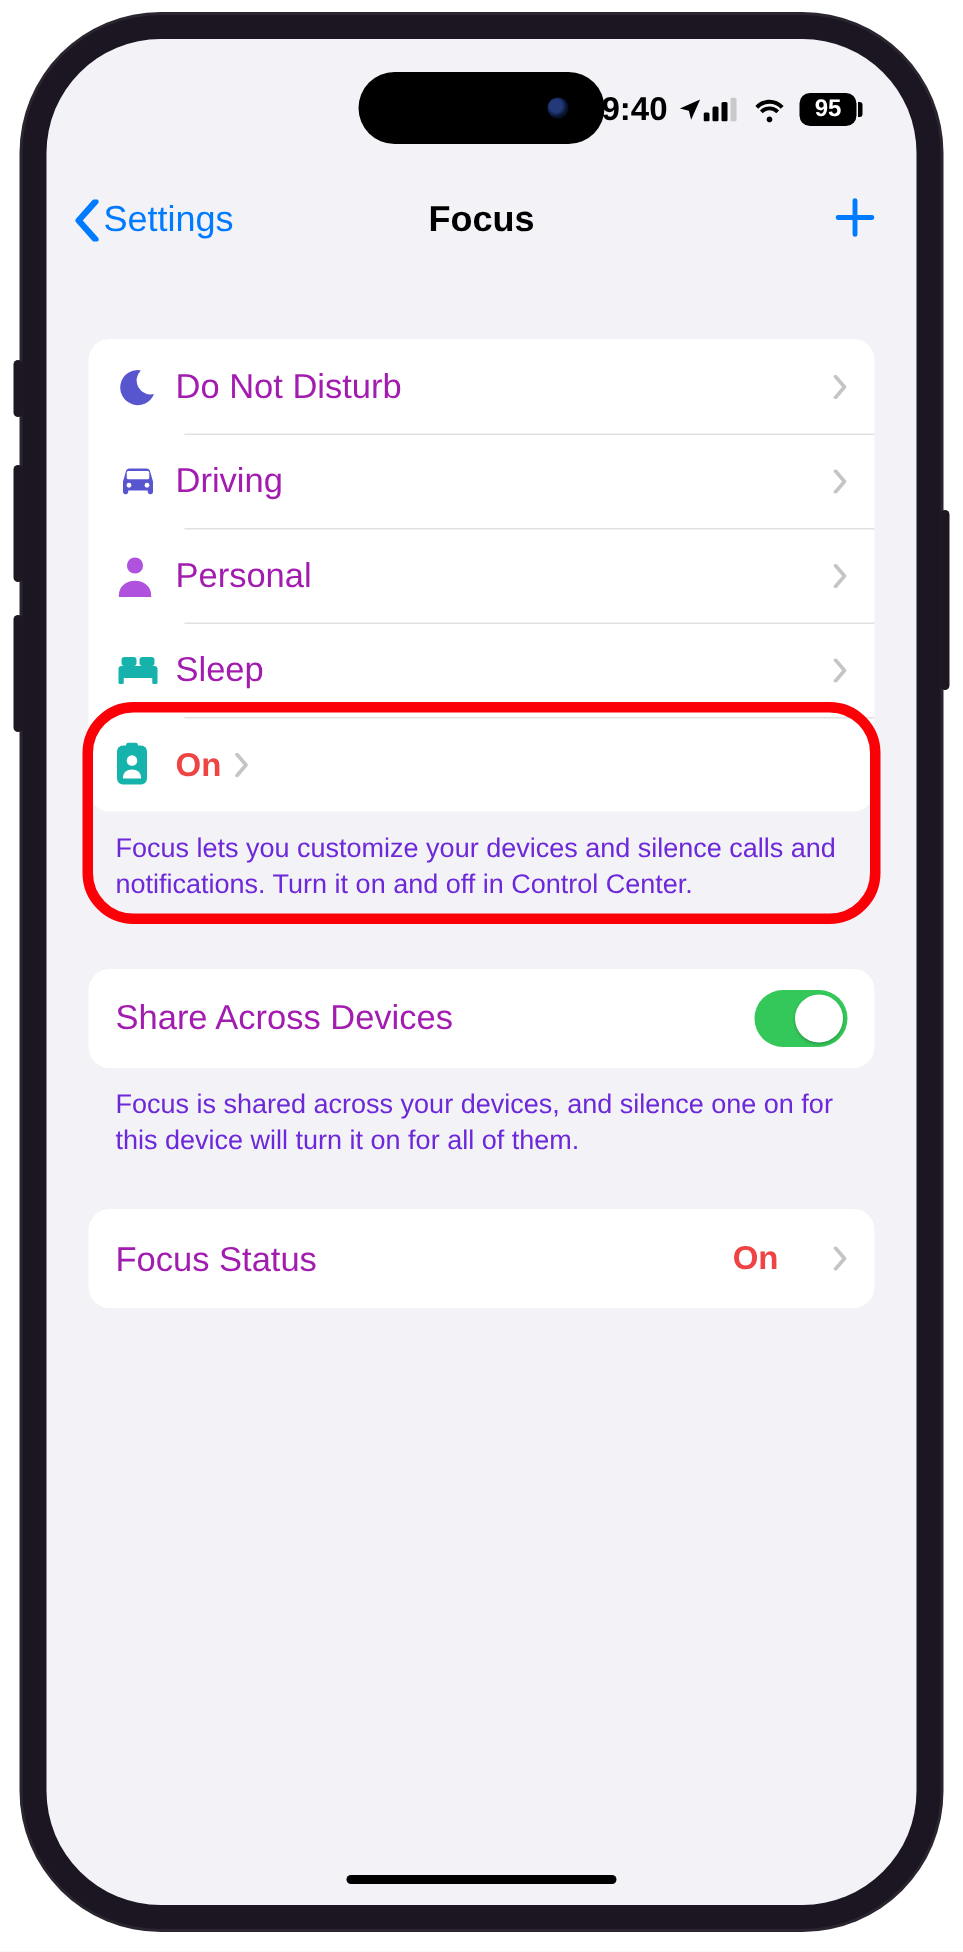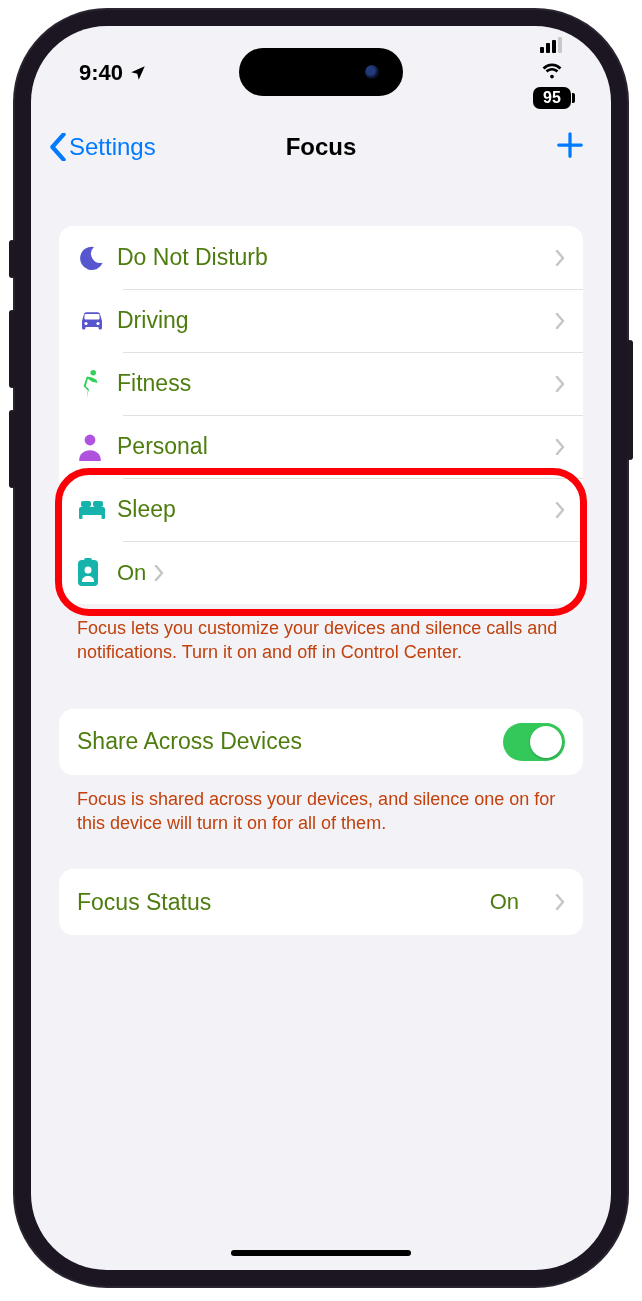--- a/index.html
+++ b/index.html
@@ -58,27 +58,27 @@
     border-radius: 50%;
     background: radial-gradient(circle at 40% 40%, #223a7a 0 35%, #0a1430 60%, #000 100%);
   }
   .status-bar {
     position: absolute;
     top: 24px;
     left: 0;
     right: 0;
     height: 46px;
     display: flex;
-    justify-content: space-between;
+    justify-content: flex-end;
     align-items: center;
     padding: 0 40px 0 48px;
     z-index: 10;
   }
   .status-left { font-size: 22px; font-weight: 600; display:flex; align-items:center; gap:6px;}
-  .status-right { display: flex; align-items: center; gap: 8px; flex-direction: column; }
+  .status-right { display: flex; align-items: center; gap: 8px; }
   .battery-box {
     background:#000; color:#fff; font-size:16px; font-weight:700;
     border-radius:7px; padding:2px 5px; min-width:38px; text-align:center;
     position: relative;
   }
   .battery-box::after{
     content:""; position:absolute; right:-4px; top:50%; transform:translateY(-50%);
     width:3px; height:10px; background:#000; border-radius:0 2px 2px 0;
   }
   .nav-bar {
@@ -124,26 +124,26 @@
     position: relative;
   }
   .row + .row::before {
     content:"";
     position:absolute;
     left: 64px; right:0; top:0;
     height:1px;
     background:#e1e1e4;
   }
   .row-icon { width:40px; display:flex; justify-content:flex-start;}
-  .row-label { flex:1; font-size:23px; color:#4d7c0f; }
-  .row-value { font-size:22px; color:#4d7c0f; margin-right:8px;}
+  .row-label { flex:1; font-size:23px; color:#a21caf; }
+  .row-value { font-size:22px; color:#ef4444; margin-right:8px;font-weight:bold;}
   .chev { color:#c5c5c8; flex-shrink:0;}
   .footer-text {
     font-size: 18px;
-    color:#c2410c;
+    color:#6d28d9;
     line-height: 1.35;
     padding: 12px 18px 0 18px;
   }
   .section2 { margin-top: 44px; }
   .section3 { margin-top: 34px; }
   .toggle {
     width:62px; height:38px; background:#34c759; border-radius:20px;
     position:relative; flex-shrink:0;
   }
   .toggle::after{
@@ -240,32 +240,20 @@
                 <circle cx="21" cy="14.5" r="1.6" fill="#fff"></circle>
                 <rect x="7.5" y="5" width="15" height="5.5" rx="1" fill="#fff"></rect>
               </svg>
           </span>
           <span class="row-label">Driving</span>
           <svg class="chev" width="10" height="16" viewBox="0 0 10 16">
               <path d="M2 1l6 7-6 7" stroke="#c5c5c8" stroke-width="2.4" fill="none" stroke-linecap="round" stroke-linejoin="round"></path>
             </svg>
         </div>
 
-        <div class="row">
-          <span class="row-icon">
-            <svg width="26" height="30" viewBox="0 0 24 28">
-                <circle cx="15" cy="3.5" r="2.6" fill="#30d158"></circle>
-                <path d="M9 27l2-8-3-3 2-7 4 3 5 1-1-3-4-2-5-1-3 9 4 4-1 7z" fill="#30d158"></path>
-              </svg>
-          </span>
-          <span class="row-label">Fitness</span>
-          <svg class="chev" width="10" height="16" viewBox="0 0 10 16">
-              <path d="M2 1l6 7-6 7" stroke="#c5c5c8" stroke-width="2.4" fill="none" stroke-linecap="round" stroke-linejoin="round"></path>
-            </svg>
-        </div>
 
         <div class="row">
           <span class="row-icon">
             <svg width="26" height="28" viewBox="0 0 24 26">
                 <circle cx="12" cy="6.5" r="5" fill="#af52de"></circle>
                 <path d="M2 25c0-5.5 4.5-9 10-9s10 3.5 10 9v1H2v-1z" fill="#af52de"></path>
               </svg>
           </span>
           <span class="row-label">Personal</span>
           <svg class="chev" width="10" height="16" viewBox="0 0 10 16">

